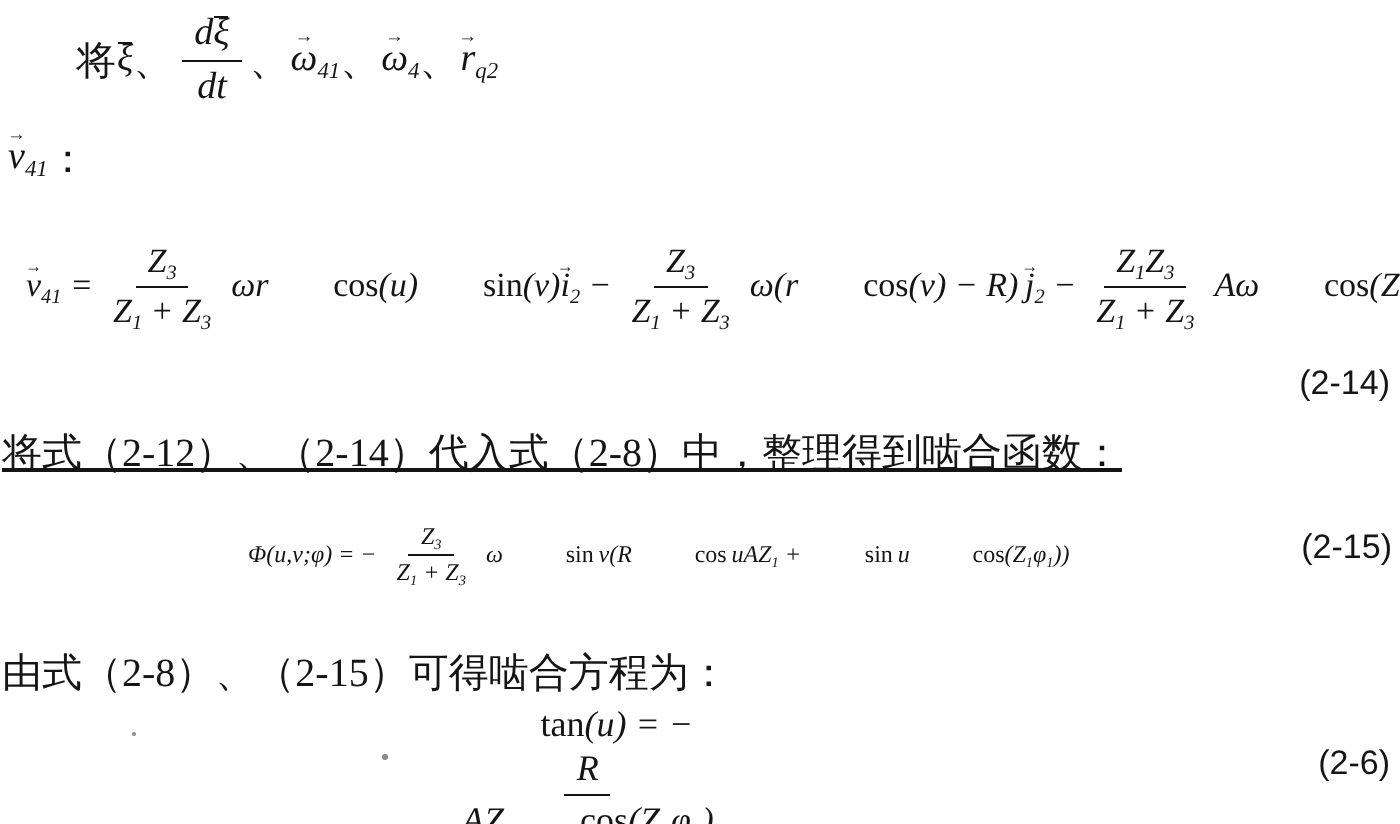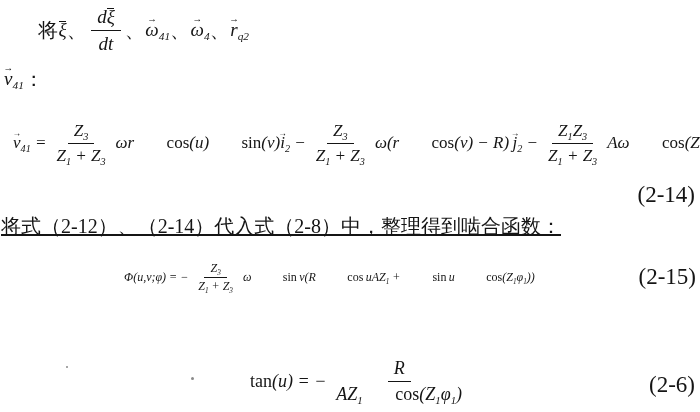--- a/index.html
+++ b/index.html
@@ -16,35 +16,35 @@
   
   .frac{display:inline-flex;flex-direction:column;align-items:center;text-align:center;margin:0 4px;line-height:1.25;}
   .frac .num{display:block;padding:0 6px 1px;border-bottom:1.6px solid #151515;}
   .frac .den{display:block;padding:1px 6px 0;}
 
   
   .acc{position:relative;display:inline-block;line-height:1.05;}
   .acc.bar::before{content:"";position:absolute;left:8%;right:8%;top:0.04em;border-top:1.5px solid currentColor;}
   .acc.vec::before{content:"\2192";position:absolute;left:50%;top:-0.55em;transform:translateX(-50%);font-size:0.5em;font-style:normal;letter-spacing:0;}
 
-  .eqlabel{position:absolute;font-family:Liberation Serif, serif;font-size:23px;color:#151515;}
+  .eqlabel{position:absolute;font-family:Liberation Sans, sans-serif;font-size:17px;color:#151515;}
 
   .speck{position:absolute;width:3px;height:3px;border-radius:50%;background:#8a8a8a;}
 
   #para1{left:38px;top:2px;height:56px;}
   #para1 .math{font-size:19px;}
   #para1 .cjk{letter-spacing:0.5px;}
   #v41-line{left:4px;top:64px;height:30px;font-size:19px;}
   #eq-214{left:13px;top:110px;height:66px;font-size:17px;}
   #label-214{right:5px;top:182px;}
   #para2{left:1px;top:212px;height:28px;text-decoration:underline;}
   #eq-215{left:124px;top:246px;height:62px;font-size:12px;}
   #label-215{right:4px;top:264px;}
   #para3{left:1px;top:322px;height:28px;}
-  #eq-216{left:221px;top:352px;height:58px;font-size:18px;}
+  #eq-216{left:221px;top:352px;height:58px;font-size:18px;flex-direction:column;}
   #label-216{right:5px;top:372px;}
 </style>
 </head>
 <body>
 
 <div class="page">
 
   <div class="row" id="para1">
     <span class="cjk">将</span>
     <span class="math"><span class="acc bar">ξ</span></span>
@@ -91,20 +91,21 @@
   <div class="row math" id="eq-215">
     <span>Φ(u,v;φ) = −</span>
     <span class="frac">
       <span class="num">Z<sub>3</sub></span>
       <span class="den">Z<sub>1</sub> + Z<sub>3</sub></span>
     </span>
     <span>ω <span class="up">sin</span> v(R <span class="up">cos</span> uAZ<sub>1</sub> + <span class="up">sin</span> u <span class="up">cos</span>(Z<sub>1</sub>φ<sub>1</sub>))</span>
   </div>
   <div class="eqlabel" id="label-215">(2-15)</div>
 
+  <div class="row cjk" id="para3">由式（2-8）、（2-15）可得啮合方程为：</div>
 
   <div class="row math" id="eq-216">
     <span><span class="up">tan</span>(u) = −</span>
     <span class="frac">
       <span class="num">R</span>
       <span class="den">AZ<sub>1</sub> <span class="up">cos</span>(Z<sub>1</sub>φ<sub>1</sub>)</span>
     </span>
   </div>
   <div class="eqlabel" id="label-216">(2-6)</div>
 

